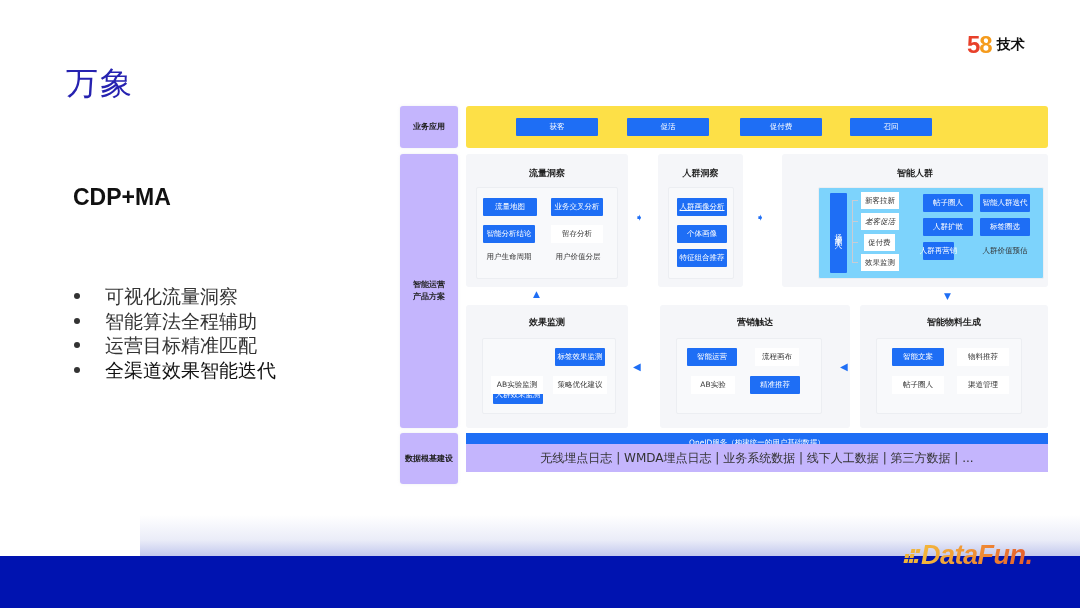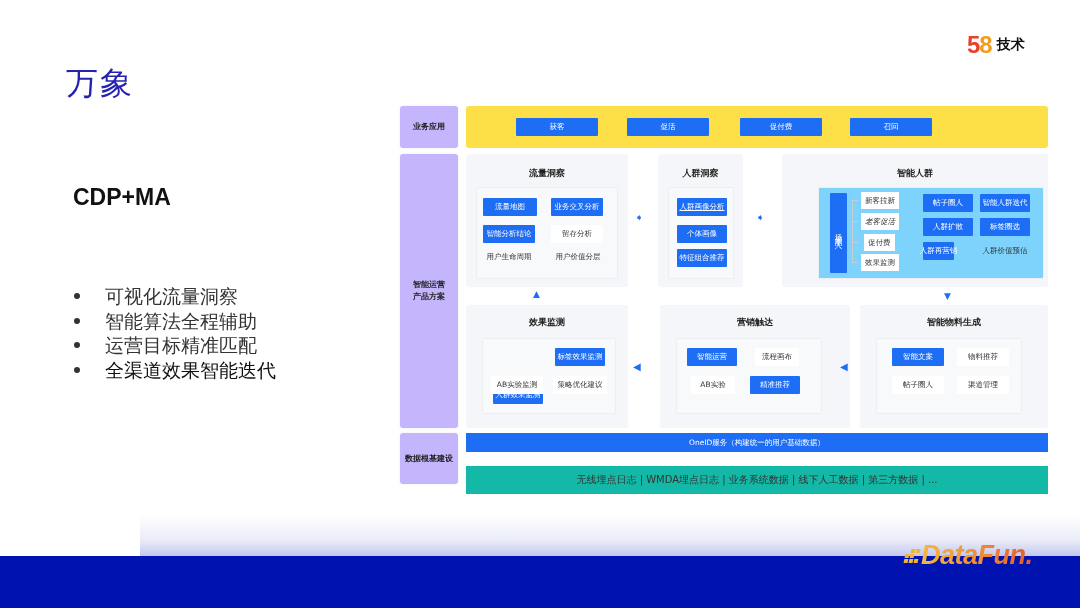--- a/index.html
+++ b/index.html
@@ -23,21 +23,21 @@
   .panel { position: absolute; background: #fde047; border-radius: 3px; }
   .label-col { position: absolute; background: #c4b5fd; border-radius: 3px; display: flex; align-items: center; justify-content: center; text-align: center; font-size: 8px; font-weight: 700; color: #222; line-height: 12px; box-shadow: 0 0 3px rgba(200,205,215,0.35); }
   .btn { position: absolute; height: 18px; background: #1e6ef5; color: #fff; font-size: 7.5px; display: flex; align-items: center; justify-content: center; border-radius: 1px; white-space: nowrap; }
   .plain { position: absolute; height: 18px; color: #333; font-size: 7.5px; display: flex; align-items: center; justify-content: center; background: #fff; white-space: nowrap; }
   .card { position: absolute; background: #f5f6f9; border-radius: 3px; }
   .card-title { position: absolute; left: 0; right: 0; text-align: center; font-size: 9px; font-weight: 700; color: #222; }
   .inner { position: absolute; background: #f8f9fb; border: 1px solid #eceef2; border-radius: 2px; }
   .arrow { position: absolute; color: #1e6ef5; font-size: 10px; line-height: 1; }
 
   .oneid { position: absolute; left: 66px; top: 327px; width: 582px; height: 19px; background: #1e6ef5; color: #fff; font-size: 7.5px; display: flex; align-items: center; justify-content: center; }
-  .sources { position: absolute; left: 66px; top: 360px; width: 582px; height: 28px; background: #14b8a6; color: #333; font-size: 10px; display: flex; align-items: center; justify-content: center; }
+  .sources { position: absolute; left: 66px; top: 338px; width: 582px; height: 28px; background: #c4b5fd; color: #333; font-size: 12px; display: flex; align-items: center; justify-content: center; }
 
   .scene-box { position: absolute; width: 17px; background: #1e6ef5; color: #fff; font-size: 7.5px; display: flex; align-items: center; justify-content: center; text-align: center; line-height: 11px; border-radius: 1px; }
   .scene-item { position: absolute; font-size: 7.5px; color: #333; display: flex; align-items: center; background: #fff; height: 17px; padding: 0 4px; }
   .scene-line { position: absolute; border-left: 1px solid #c9ccd3; }
   .scene-tick { position: absolute; width: 6px; border-top: 1px solid #c9ccd3; }
 
   
   .fade { position: absolute; left: 140px; top: 515px; width: 940px; height: 42px; background: linear-gradient(to bottom, rgba(255,255,255,0) 0%, rgba(225,228,245,0.7) 60%, rgba(185,192,235,0.9) 100%); }
   .band { position: absolute; left: 0; top: 556px; width: 1080px; height: 52px; background: #0013b0; }
   .datafun { position: absolute; left: 905px; top: 540px; display: flex; align-items: center; }

